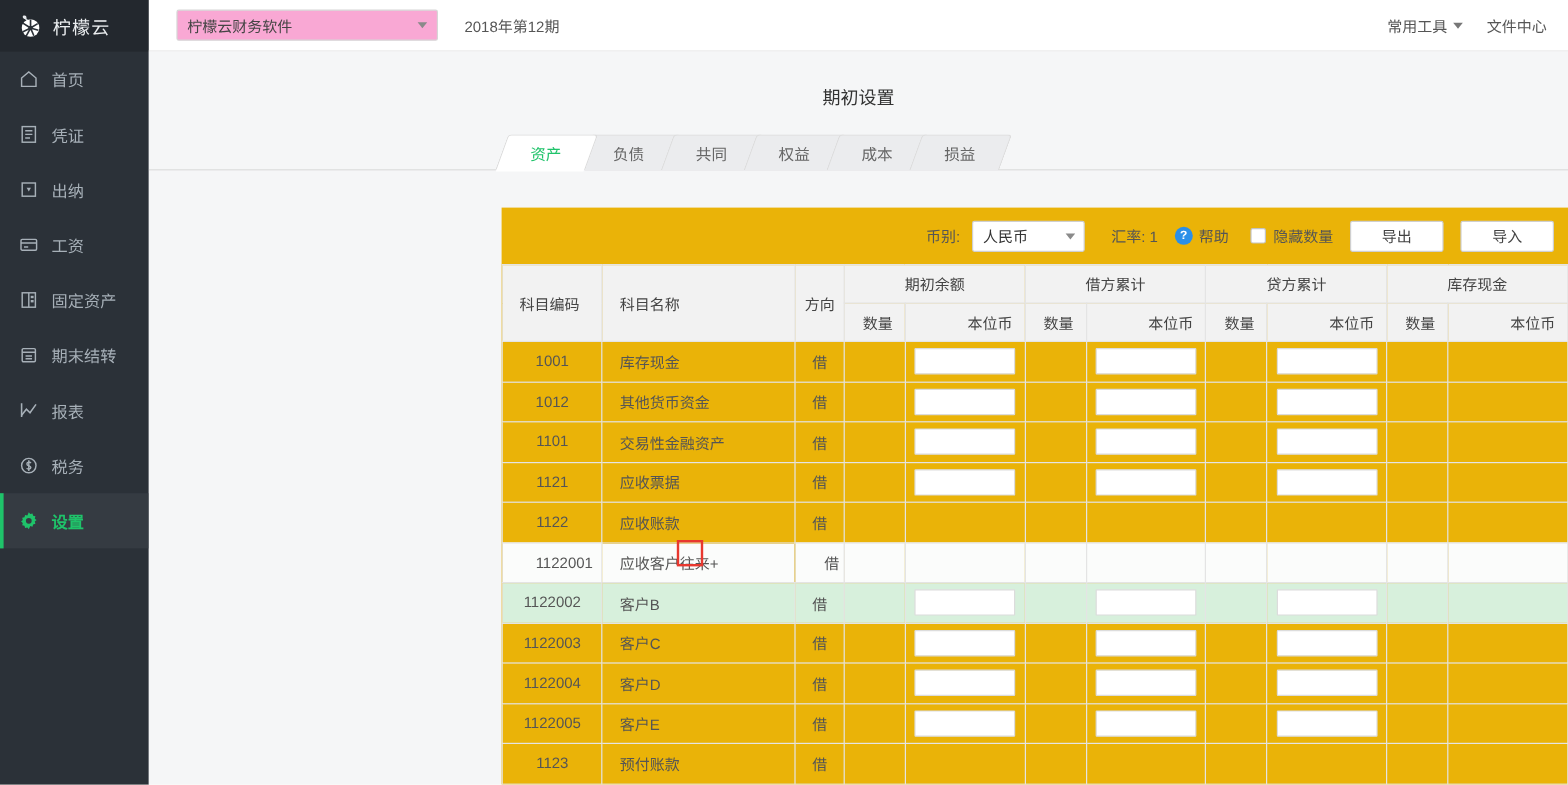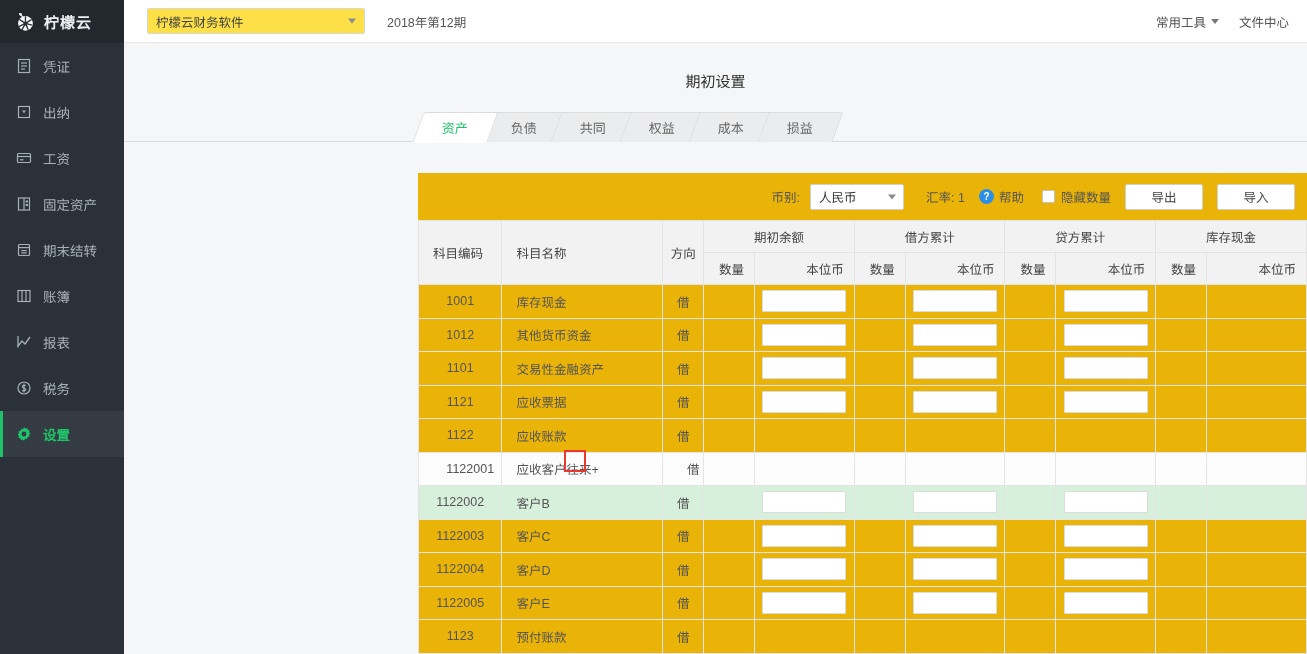--- a/index.html
+++ b/index.html
@@ -22,21 +22,21 @@
   .logo-bar {
     height: 43px;
     background: #23282e;
     display: flex; align-items: center;
     padding-left: 14px;
     gap: 8px;
   }
   .logo-mark { width: 22px; height: 22px; flex: 0 0 auto; }
   .logo-text {
     color: #eceff1; font-size: 15px; letter-spacing: 1px;
-    font-weight: 700;
+    font-weight: 400;
   }
   .nav { padding-top: 0; }
   .nav-item {
     position: relative;
     height: 46px;
     display: flex; align-items: center;
     padding-left: 16px;
     gap: 11px;
     color: #a7b0b8;
     font-size: 13.5px;
@@ -59,21 +59,21 @@
     position: absolute; left: 124px; top: 0;
     width: 1183px; height: 43px;
     background: #ffffff;
     border-bottom: 1px solid #e6e6e6;
     display: flex; align-items: center;
   }
   .book-select {
     margin-left: 23px;
     width: 218px; height: 26px;
     border: 1px solid #d6d6d6;
-    background: #fde047;
+    background: #f9a8d4;
     border-radius: 2px;
     display: flex; align-items: center;
     padding: 1px 8px;
     font-size: 12.5px; color: #444;
     cursor: pointer;
     position: relative;
   }
   .book-select .caret {
     position: absolute; right: 8px; top: 50%;
     transform: translateY(-50%);
@@ -284,20 +284,28 @@
             <line x1="12.5" y1="13.5" x2="5.2" y2="17"></line>
             <line x1="12.5" y1="13.5" x2="5.5" y2="9"></line>
           </g>
         </svg>
       </span>
       <span class="logo-text">柠檬云</span>
     </div>
 
     <nav class="nav">
 
+      <div class="nav-item">
+        <span class="ico">
+          <svg viewBox="0 0 16 16" width="16" height="16" fill="none" stroke="#a7b0b8" stroke-width="1.2">
+            <path d="M2 7 L8 2 L14 7 V14 H2 Z"></path>
+          </svg>
+        </span>
+        <span>首页</span>
+      </div>
 
       <div class="nav-item">
         <span class="ico">
           <svg viewBox="0 0 16 16" width="16" height="16" fill="none" stroke="#a7b0b8" stroke-width="1.2">
             <rect x="2.5" y="1.5" width="11" height="13"></rect>
             <line x1="5" y1="5" x2="11" y2="5"></line>
               <line x1="5" y1="8" x2="11" y2="8"></line>
               <line x1="5" y1="11" x2="9" y2="11"></line>
           </svg>
         </span>
@@ -342,30 +350,20 @@
           <svg viewBox="0 0 16 16" width="16" height="16" fill="none" stroke="#a7b0b8" stroke-width="1.2">
             <rect x="2.5" y="2.5" width="11" height="11" rx="1"></rect>
             <line x1="2.5" y1="5.6" x2="13.5" y2="5.6"></line>
             <line x1="5.3" y1="8.6" x2="10.7" y2="8.6"></line>
             <line x1="5.3" y1="11" x2="10.7" y2="11"></line>
           </svg>
         </span>
         <span>期末结转</span>
       </div>
 
-      <div class="nav-item">
-        <span class="ico">
-          <svg viewBox="0 0 16 16" width="16" height="16" fill="none" stroke="#a7b0b8" stroke-width="1.2">
-            <rect x="2" y="2.5" width="12" height="11"></rect>
-            <line x1="6" y1="2.5" x2="6" y2="13.5"></line>
-            <line x1="10" y1="2.5" x2="10" y2="13.5"></line>
-          </svg>
-        </span>
-        <span>账簿</span>
-      </div>
 
       <div class="nav-item">
         <span class="ico">
           <svg viewBox="0 0 16 16" width="16" height="16" fill="none" stroke="#a7b0b8" stroke-width="1.3">
             <polyline points="2,12 6,7 9,10 14,3"></polyline>
             <line x1="2" y1="2" x2="2" y2="13.6"></line>
           </svg>
         </span>
         <span>报表</span>
       </div>

